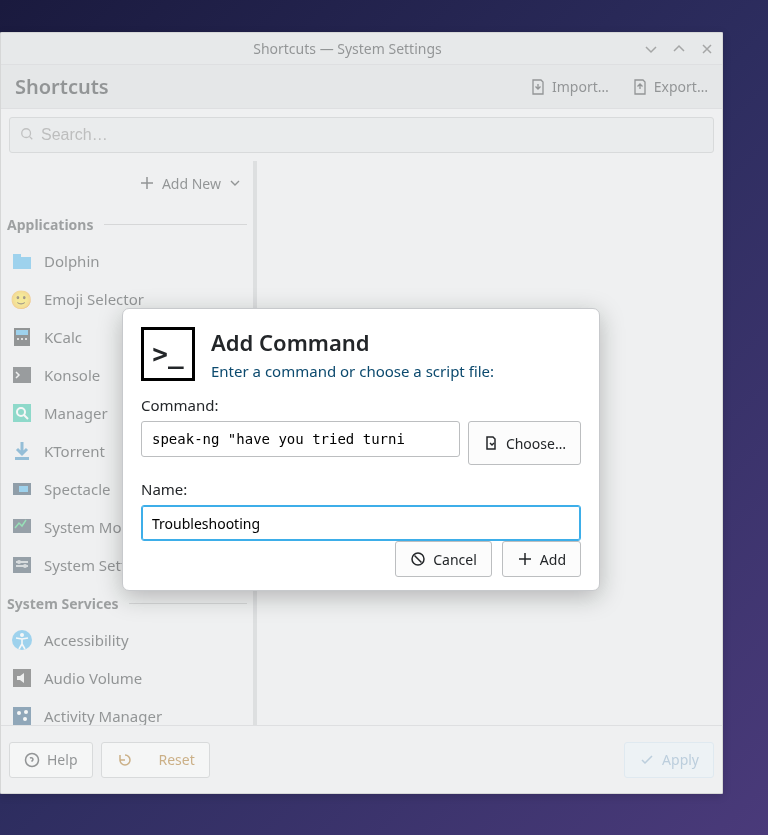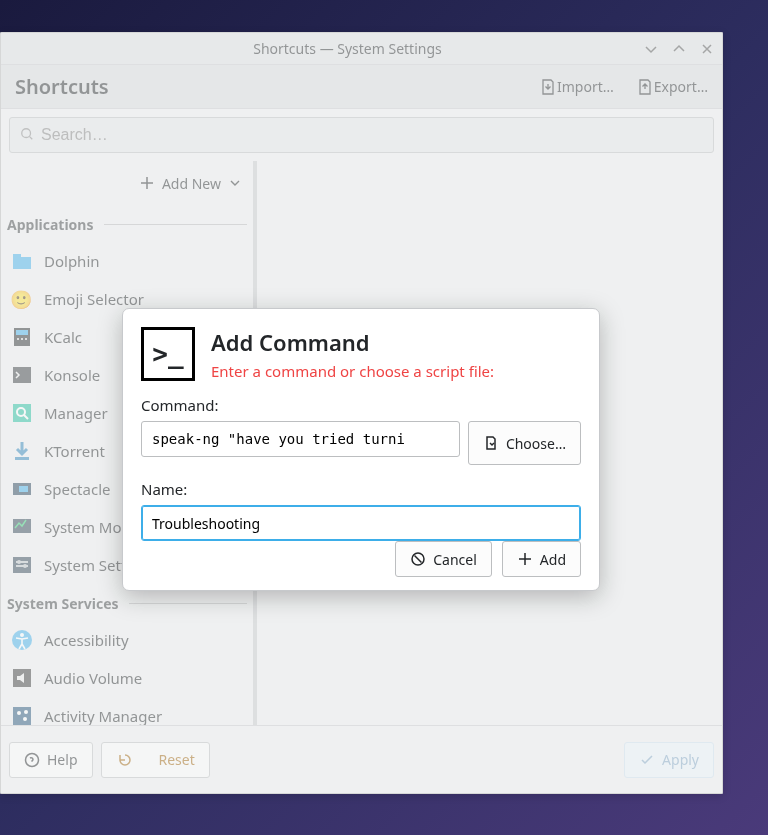--- a/index.html
+++ b/index.html
@@ -38,21 +38,21 @@
 
     .header {
       height: 44px;
       display:flex; align-items:center;
       padding: 0 14px;
       background:#d9dbdd;
       border-bottom:1px solid #c9cbce;
     }
     .header-title { font-size: 20px; font-weight:600; flex:1; }
     .header-actions { display:flex; gap: 22px; }
-    .header-action { display:flex; align-items:center; font-size:14px; color:#232629; cursor:pointer; }
+    .header-action { display:flex; align-items:center; gap:5px; font-size:14px; color:#232629; cursor:pointer; }
     .header-icon { width:18px; height:18px; }
 
     .searchbar {
       margin: 8px;
       height: 36px;
       background: #e5e6e8;
       border: 1px solid #bcbec0;
       border-radius: 3px;
       display:flex; align-items:center;
       padding: 0 10px;
@@ -133,21 +133,21 @@
       box-shadow: 0 6px 24px rgba(0,0,0,.25);
       padding:18px 18px 14px 18px;
       display:flex; flex-direction:column;
     }
     .dlg-head { display:flex; gap:16px; align-items:flex-start; }
     .dlg-bigicon {
       width:54px;height:54px; border:3px solid #000; display:flex;align-items:center;justify-content:center;
       font-family: monospace; font-size:26px; font-weight:bold;
     }
     .dlg-title { font-size:22px; font-weight:600; margin-bottom:4px;}
-    .dlg-sub { font-size:15px; color:#ef4444; }
+    .dlg-sub { font-size:15px; color:#0c4a6e; }
     .field-label { margin-top:14px; font-size:15px; }
     .field-row { display:flex; gap:8px; margin-top:6px; }
     .text-input {
       flex:1; height:36px; padding: 0 10px;
       border:1px solid #bcbec0; border-radius:3px;
       font-size:14px; outline:none;
       font-family: inherit;
     }
     .text-input.mono { font-family: "Hack", monospace; font-size:14px; }
     .text-input.focused { border:1px solid #3daee9; box-shadow:0 0 0 1px #3daee9 inset; }

